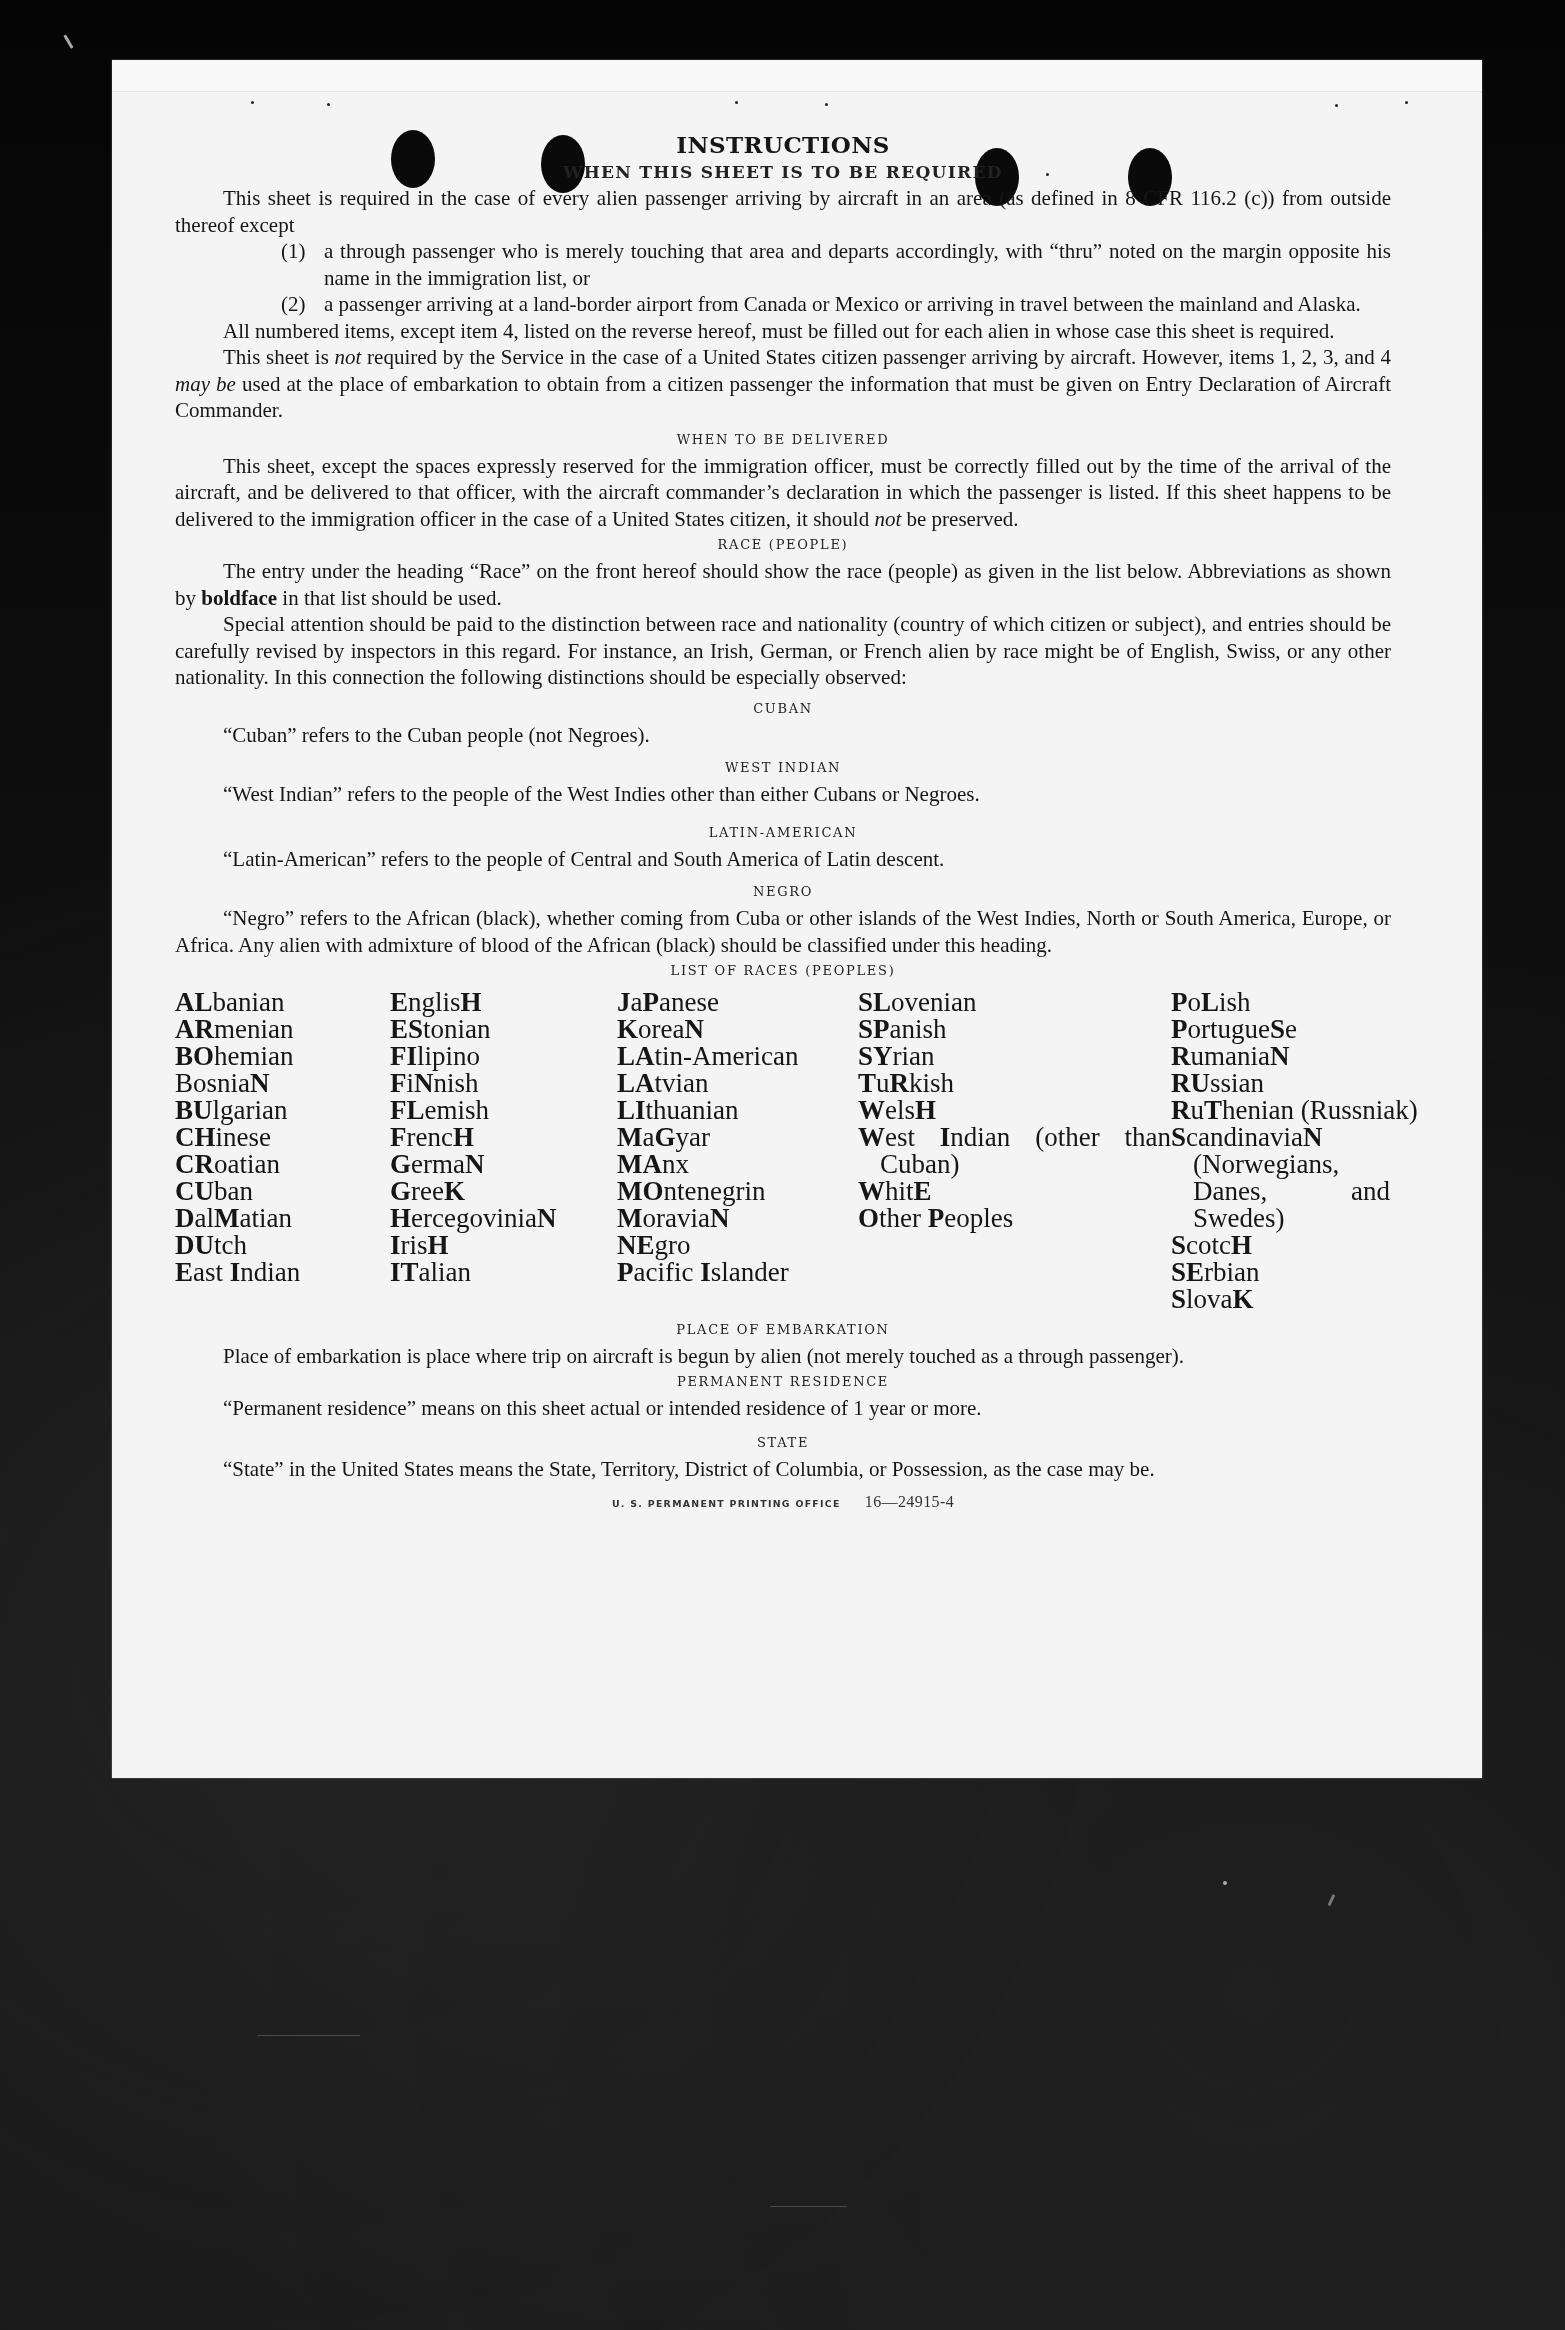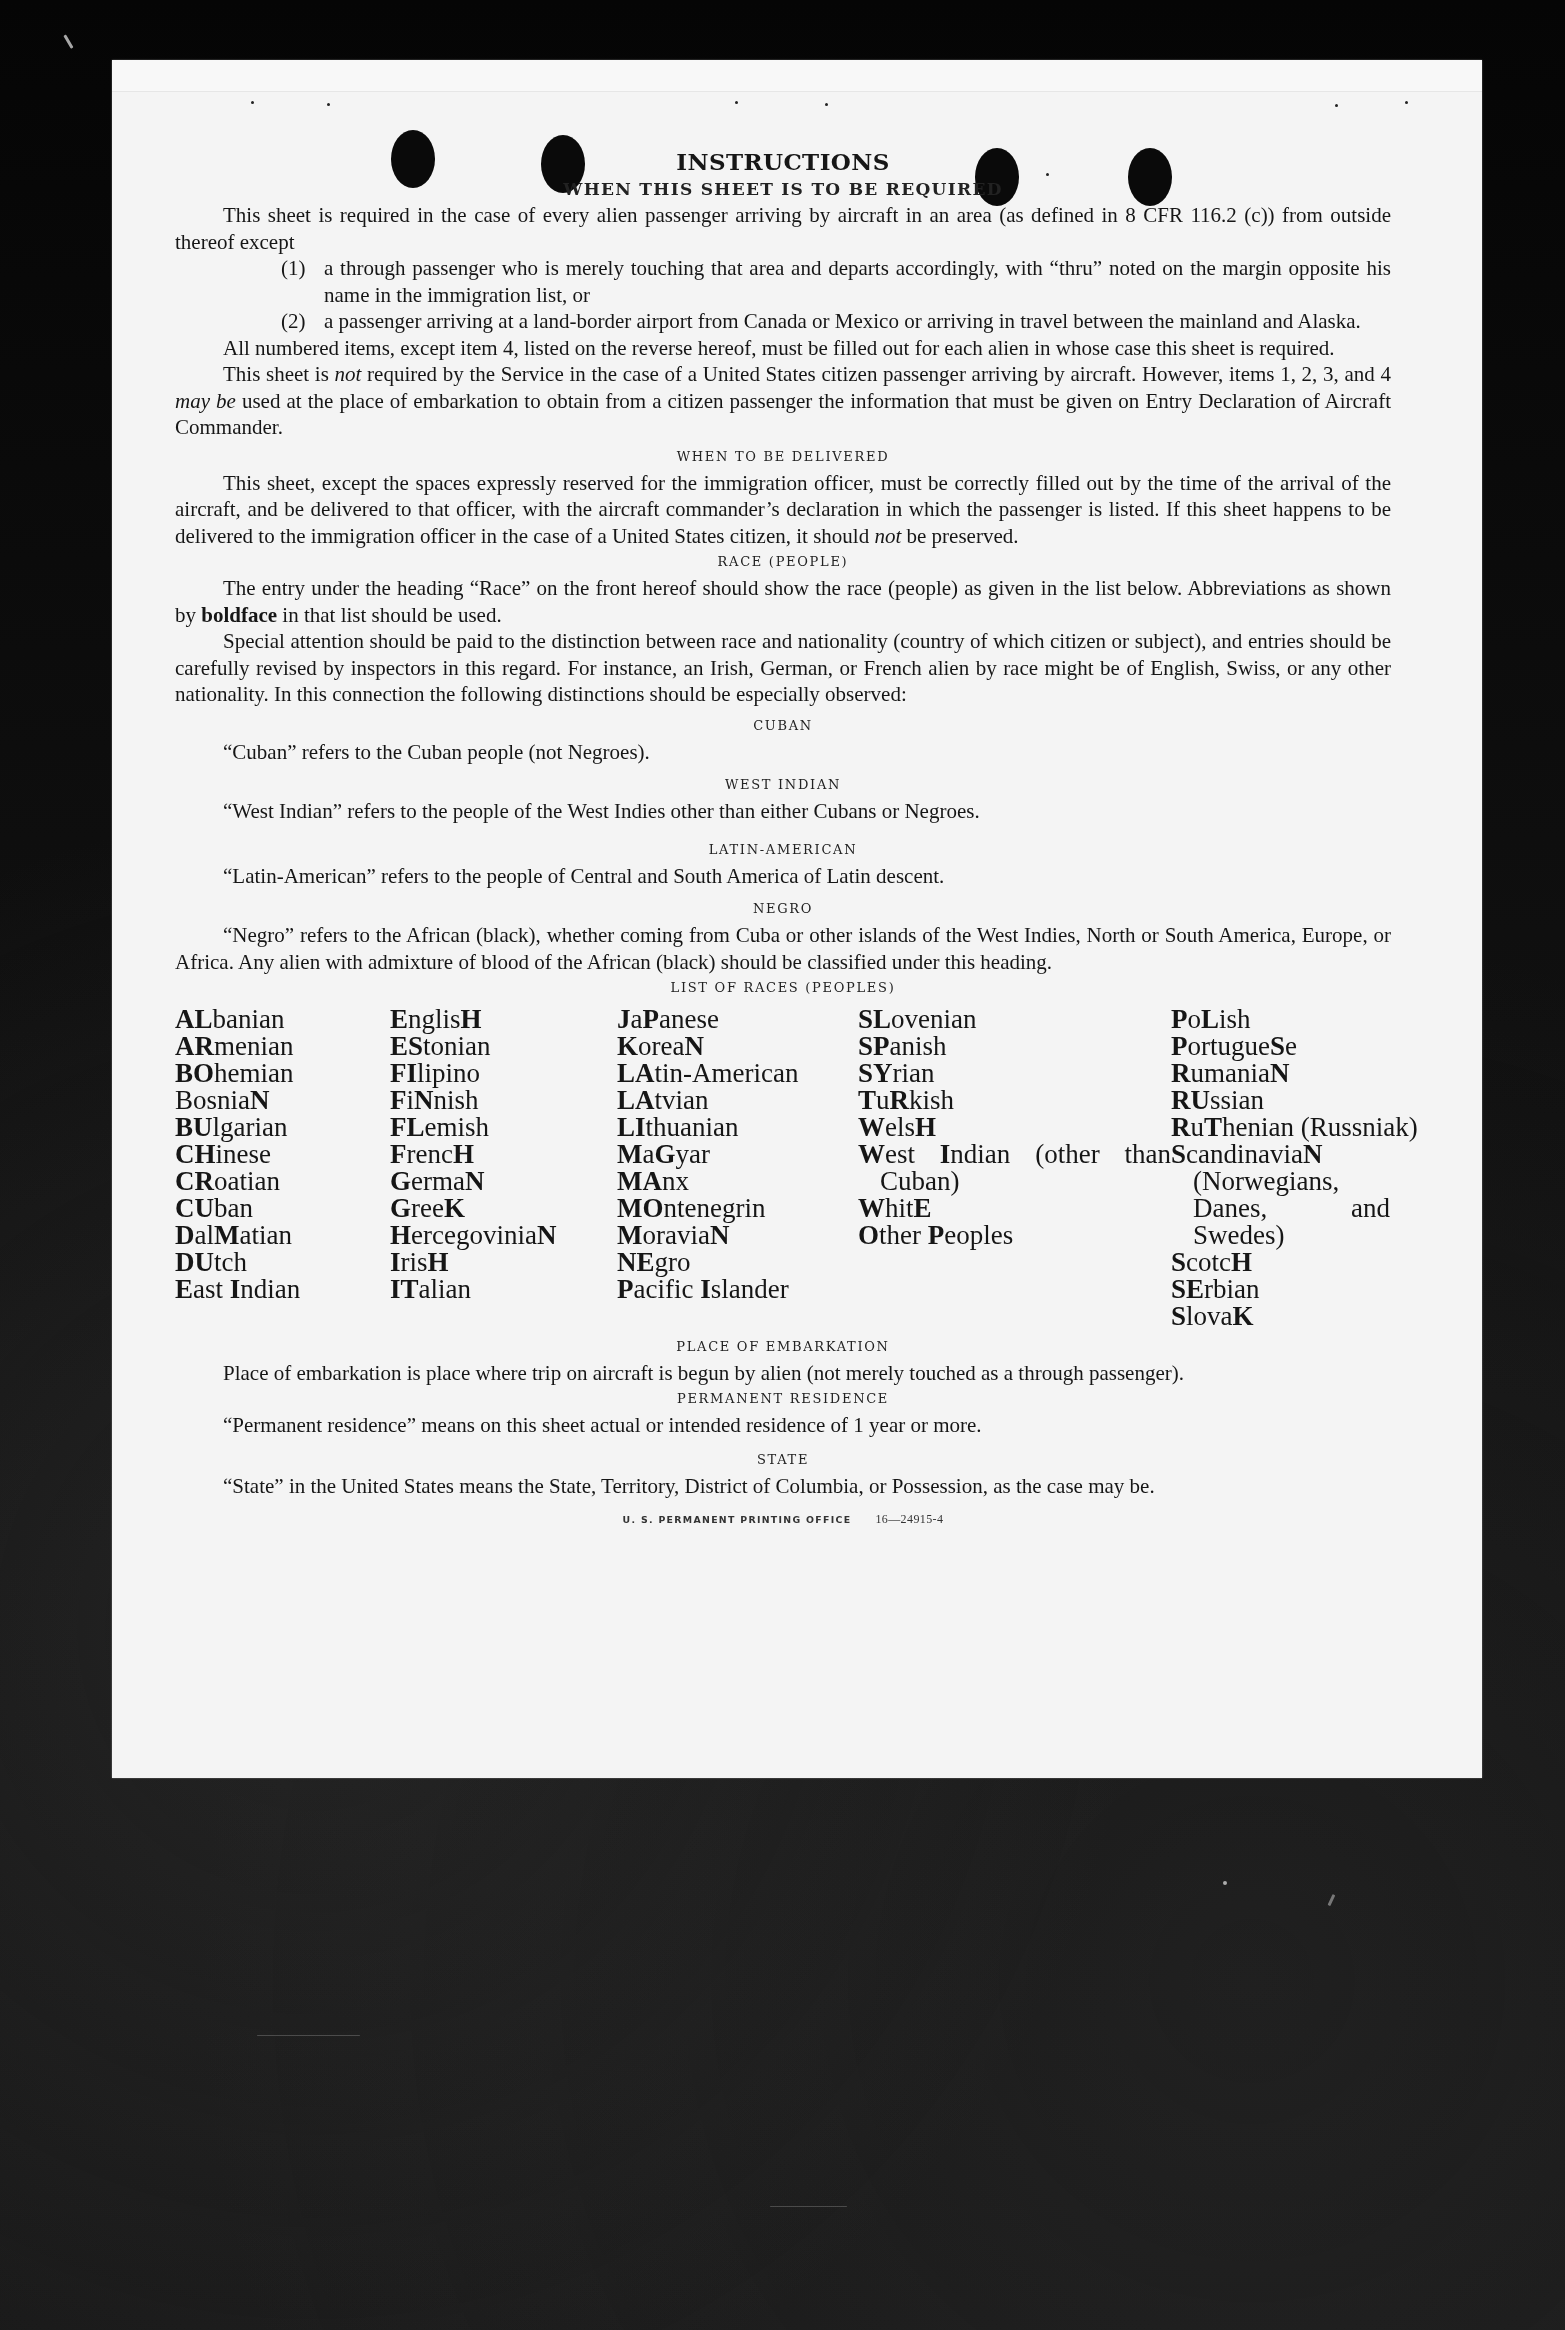--- a/index.html
+++ b/index.html
@@ -15,21 +15,21 @@
   .scratch { position:absolute; background:#cfcfcf; border-radius:0.9px; opacity:0.8; }
   .page {
     position:absolute; left:112px; top:60px; width:1370px; height:1718px;
     background:#f4f4f4;
     box-shadow: 0 0 1.7px rgba(255,255,255,0.4);
   }
   .page-topband { position:absolute; left:0; right:0; top:0; height:31px; background:#f8f8f8; border-bottom:0.9px solid #e6e6e6; }
   .hole { position:absolute; width:44px; height:58px; border-radius:50%; background:#0a0a0a; }
   .speck { position:absolute; width:3.4px; height:3.4px; border-radius:50%; background:#222; }
   .content {
-    position:absolute; left:63px; top:87px; width:1216px;
+    position:absolute; left:63px; top:70px; width:1216px;
     color:#161616; font-size:21px; line-height:26.5px;
     font-family: "Liberation Serif", "DejaVu Serif", serif;
     text-align:justify;
   }
   .title {
     text-align:center; font-weight:bold; font-size:23px; line-height:29px;
     letter-spacing:0.4px; font-family:"DejaVu Serif", serif;
   }
   .heading {
     text-align:center; font-size:13px; line-height:26px; letter-spacing:1.7px;
@@ -44,21 +44,21 @@
     display:grid; grid-template-columns: 215px 227px 241px 313px 219px;
     margin-top:5.1px; font-size:27px; line-height:27px;
   }
   .races .col div { white-space:nowrap; }
   .races .col div.wrap { white-space:normal; text-align:justify; text-indent:-22px; padding-left:22px; }
   .races b { font-weight:bold; }
   .footer-gpo {
     text-align:center; font-size:9.4px; letter-spacing:1.3px; margin-top:6.8px;
     font-family:"DejaVu Sans", sans-serif; font-weight:bold; color:#333;
   }
-  .footer-gpo .code { font-family:"Liberation Serif", serif; font-weight:normal; font-size:12px; margin-left:24px; letter-spacing:0.4px; }
+  .footer-gpo .code { font-family:"Liberation Serif", serif; font-weight:normal; font-size:16px; margin-left:24px; letter-spacing:0.4px; }
   i { font-style:italic; }
 </style>
 </head>
 <body>
 
 <div class="scratch" style="left:67px;top:34px;width:3.4px;height:15.4px;transform:rotate(-30deg);"></div>
 <div class="scratch" style="left:1330px;top:1894px;width:2.6px;height:12px;transform:rotate(25deg);opacity:0.5;"></div>
 <div class="scratch" style="left:1223px;top:1881px;width:4.3px;height:4.3px;border-radius:50%;"></div>
 <div class="scratch" style="left:257px;top:2035px;width:103px;height:0.9px;opacity:0.25;"></div>
 <div class="scratch" style="left:770px;top:2206px;width:77px;height:0.9px;opacity:0.25;"></div>

